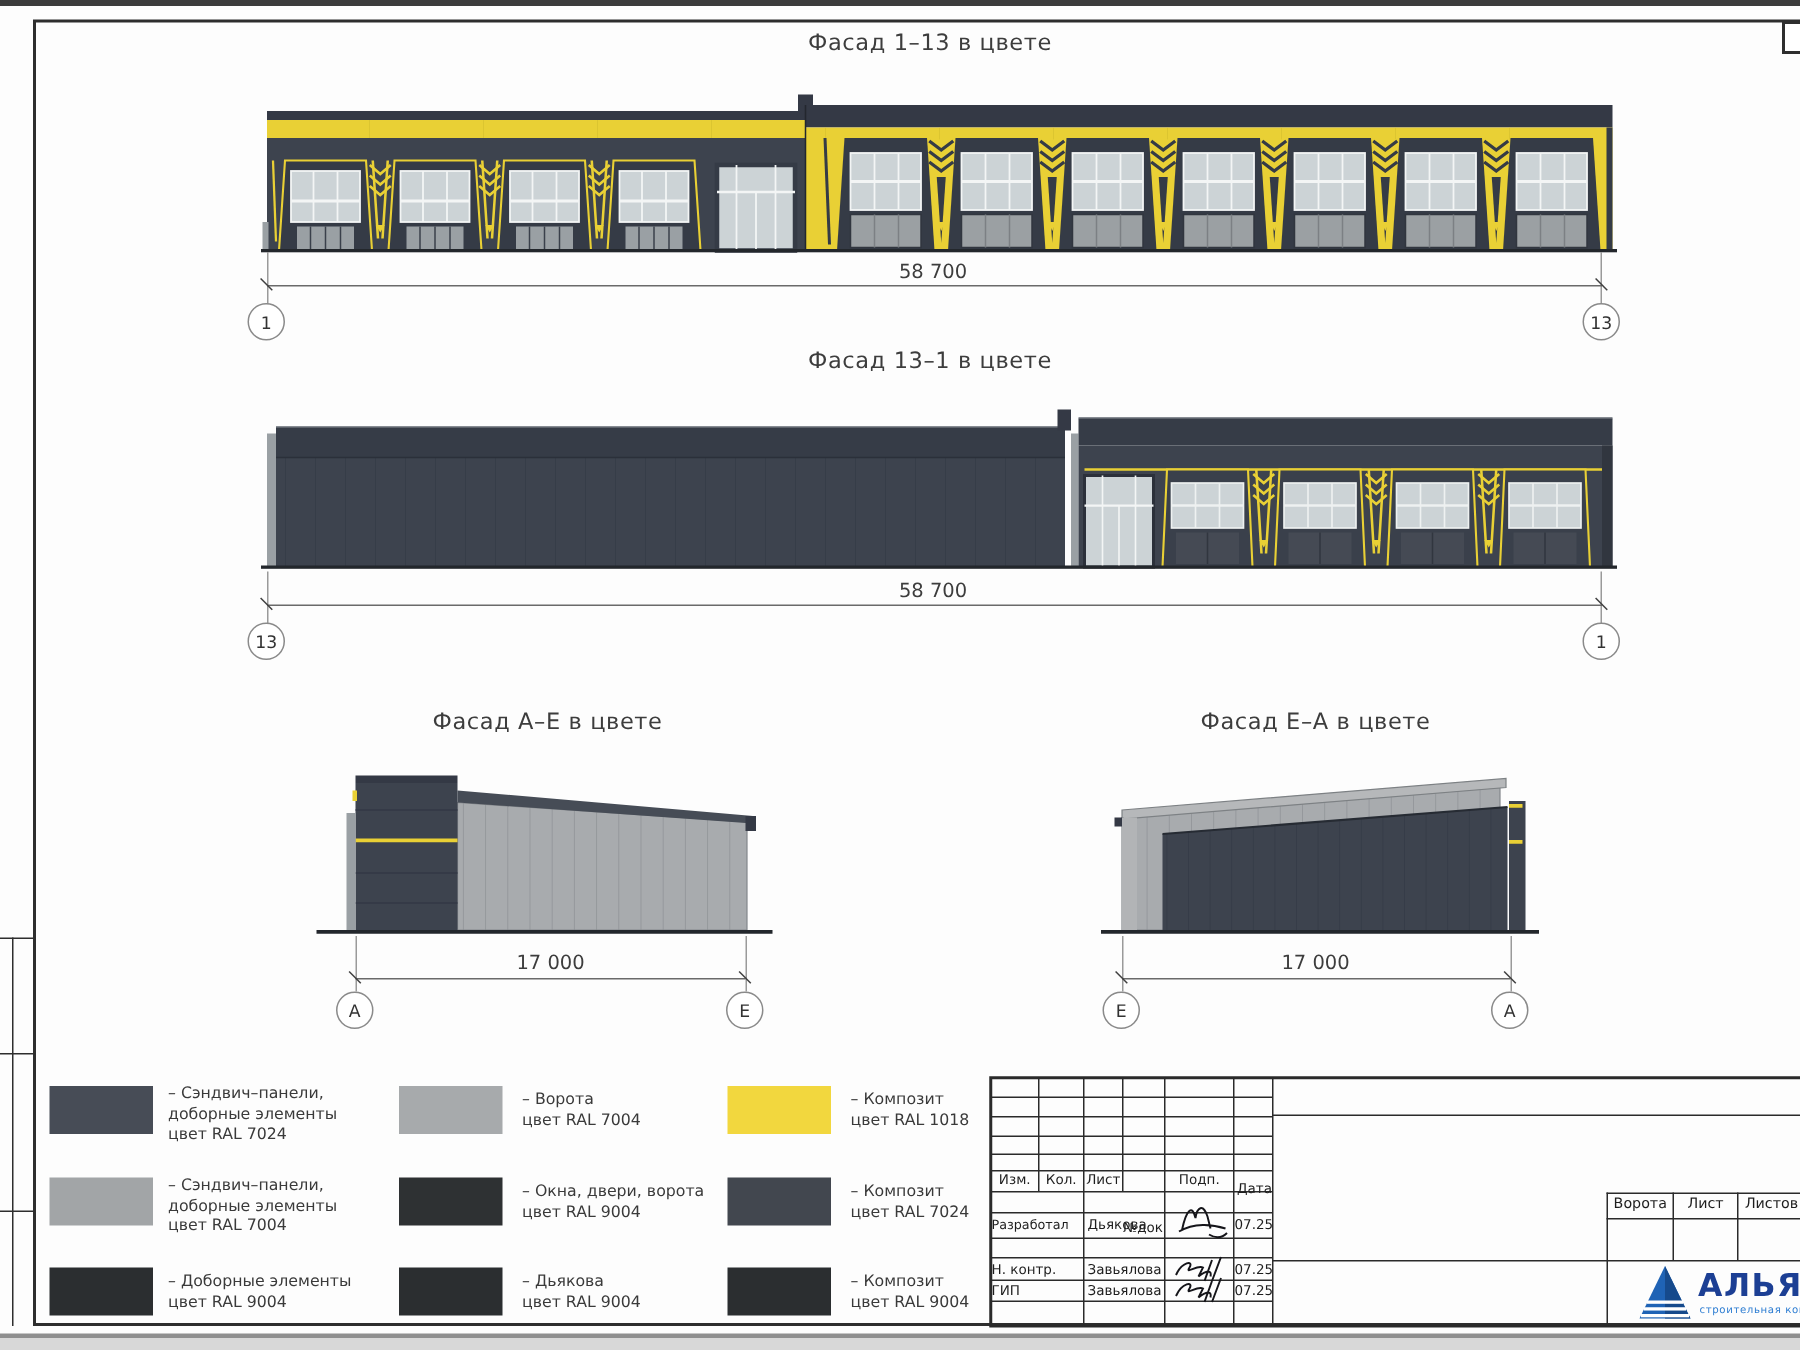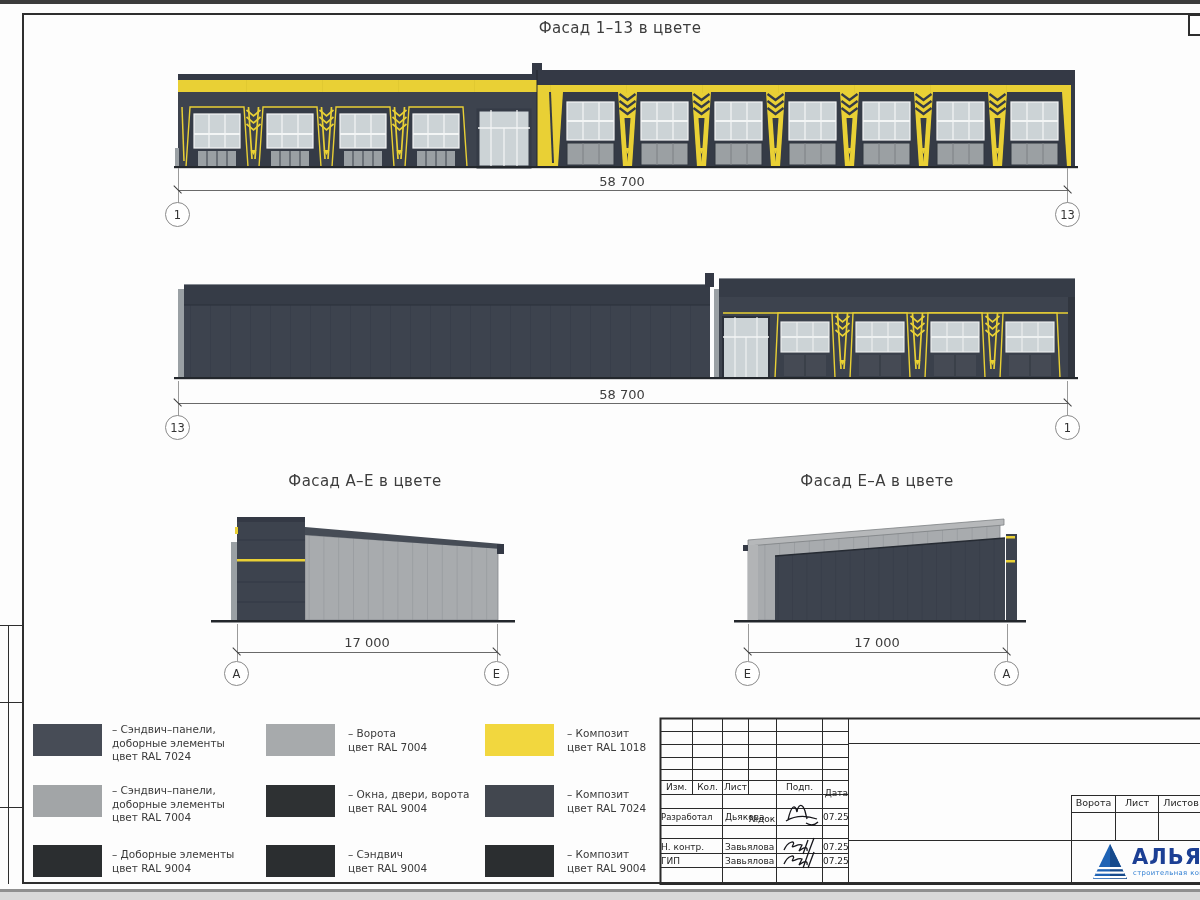--- a/index.html
+++ b/index.html
@@ -126,20 +126,21 @@
 
   <div class="extline" style="left:178px;top:168px;height:46px;"></div>
   <div class="extline" style="left:1067px;top:168px;height:46px;"></div>
   <div class="dimline" style="left:178px;top:190px;width:890px;"></div>
   <div class="dimtick" style="left:172px;top:189px;"></div>
   <div class="dimtick" style="left:1062px;top:189px;"></div>
   <div class="dimtext" style="left:522px;top:174px;">58 700</div>
   <div class="axis" style="left:165px;top:202px;">1</div>
   <div class="axis" style="left:1055px;top:202px;">13</div>
 
+  <div class="vtitle" style="left:420px;top:231px;width:400px;">Фасад 13–1 в цвете</div>
 
   <svg class="abs" style="left:170px;top:265px;" width="915" height="130" viewBox="0 0 915 130">
     <defs>
       <pattern id="f2seam" width="20" height="10" patternUnits="userSpaceOnUse">
         <path d="M0 0V10" stroke="#343a45" stroke-width="1"></path>
       </pattern>
       <g id="f2bay">
         <polygon points="3,0 57,0 60,65 0,65" fill="#3a404b" stroke="#e9d035" stroke-width="1.4"></polygon>
         <rect x="6" y="9" width="48" height="30" fill="#ccd3d6" stroke="#eef1f1" stroke-width="1.1"></rect>
         <path d="M22 9V39M38 9V39" stroke="#eef1f1" stroke-width="1.1"></path>
@@ -287,21 +288,21 @@
       <span></span>
   </div>
   <div class="leg-sw" style="left: 266px; top: 785px; background-color: rgb(46, 49, 51);"></div>
   <div class="leg-tx" style="left:348px;top:788px;">
     <span>– Окна, двери, ворота</span>
       <span>цвет RAL 9004</span>
       <span></span>
   </div>
   <div class="leg-sw" style="left: 266px; top: 845px; background-color: rgb(43, 46, 48);"></div>
   <div class="leg-tx" style="left:348px;top:848px;">
-    <span>– Сэндвич</span>
+    <span>– Дьякова</span>
       <span>цвет RAL 9004</span>
       <span></span>
   </div>
 
   <div class="leg-sw" style="left: 485px; top: 724px; background-color: rgb(242, 215, 62);"></div>
   <div class="leg-tx" style="left:567px;top:727px;">
     <span>– Композит</span>
       <span>цвет RAL 1018</span>
       <span></span>
   </div>

